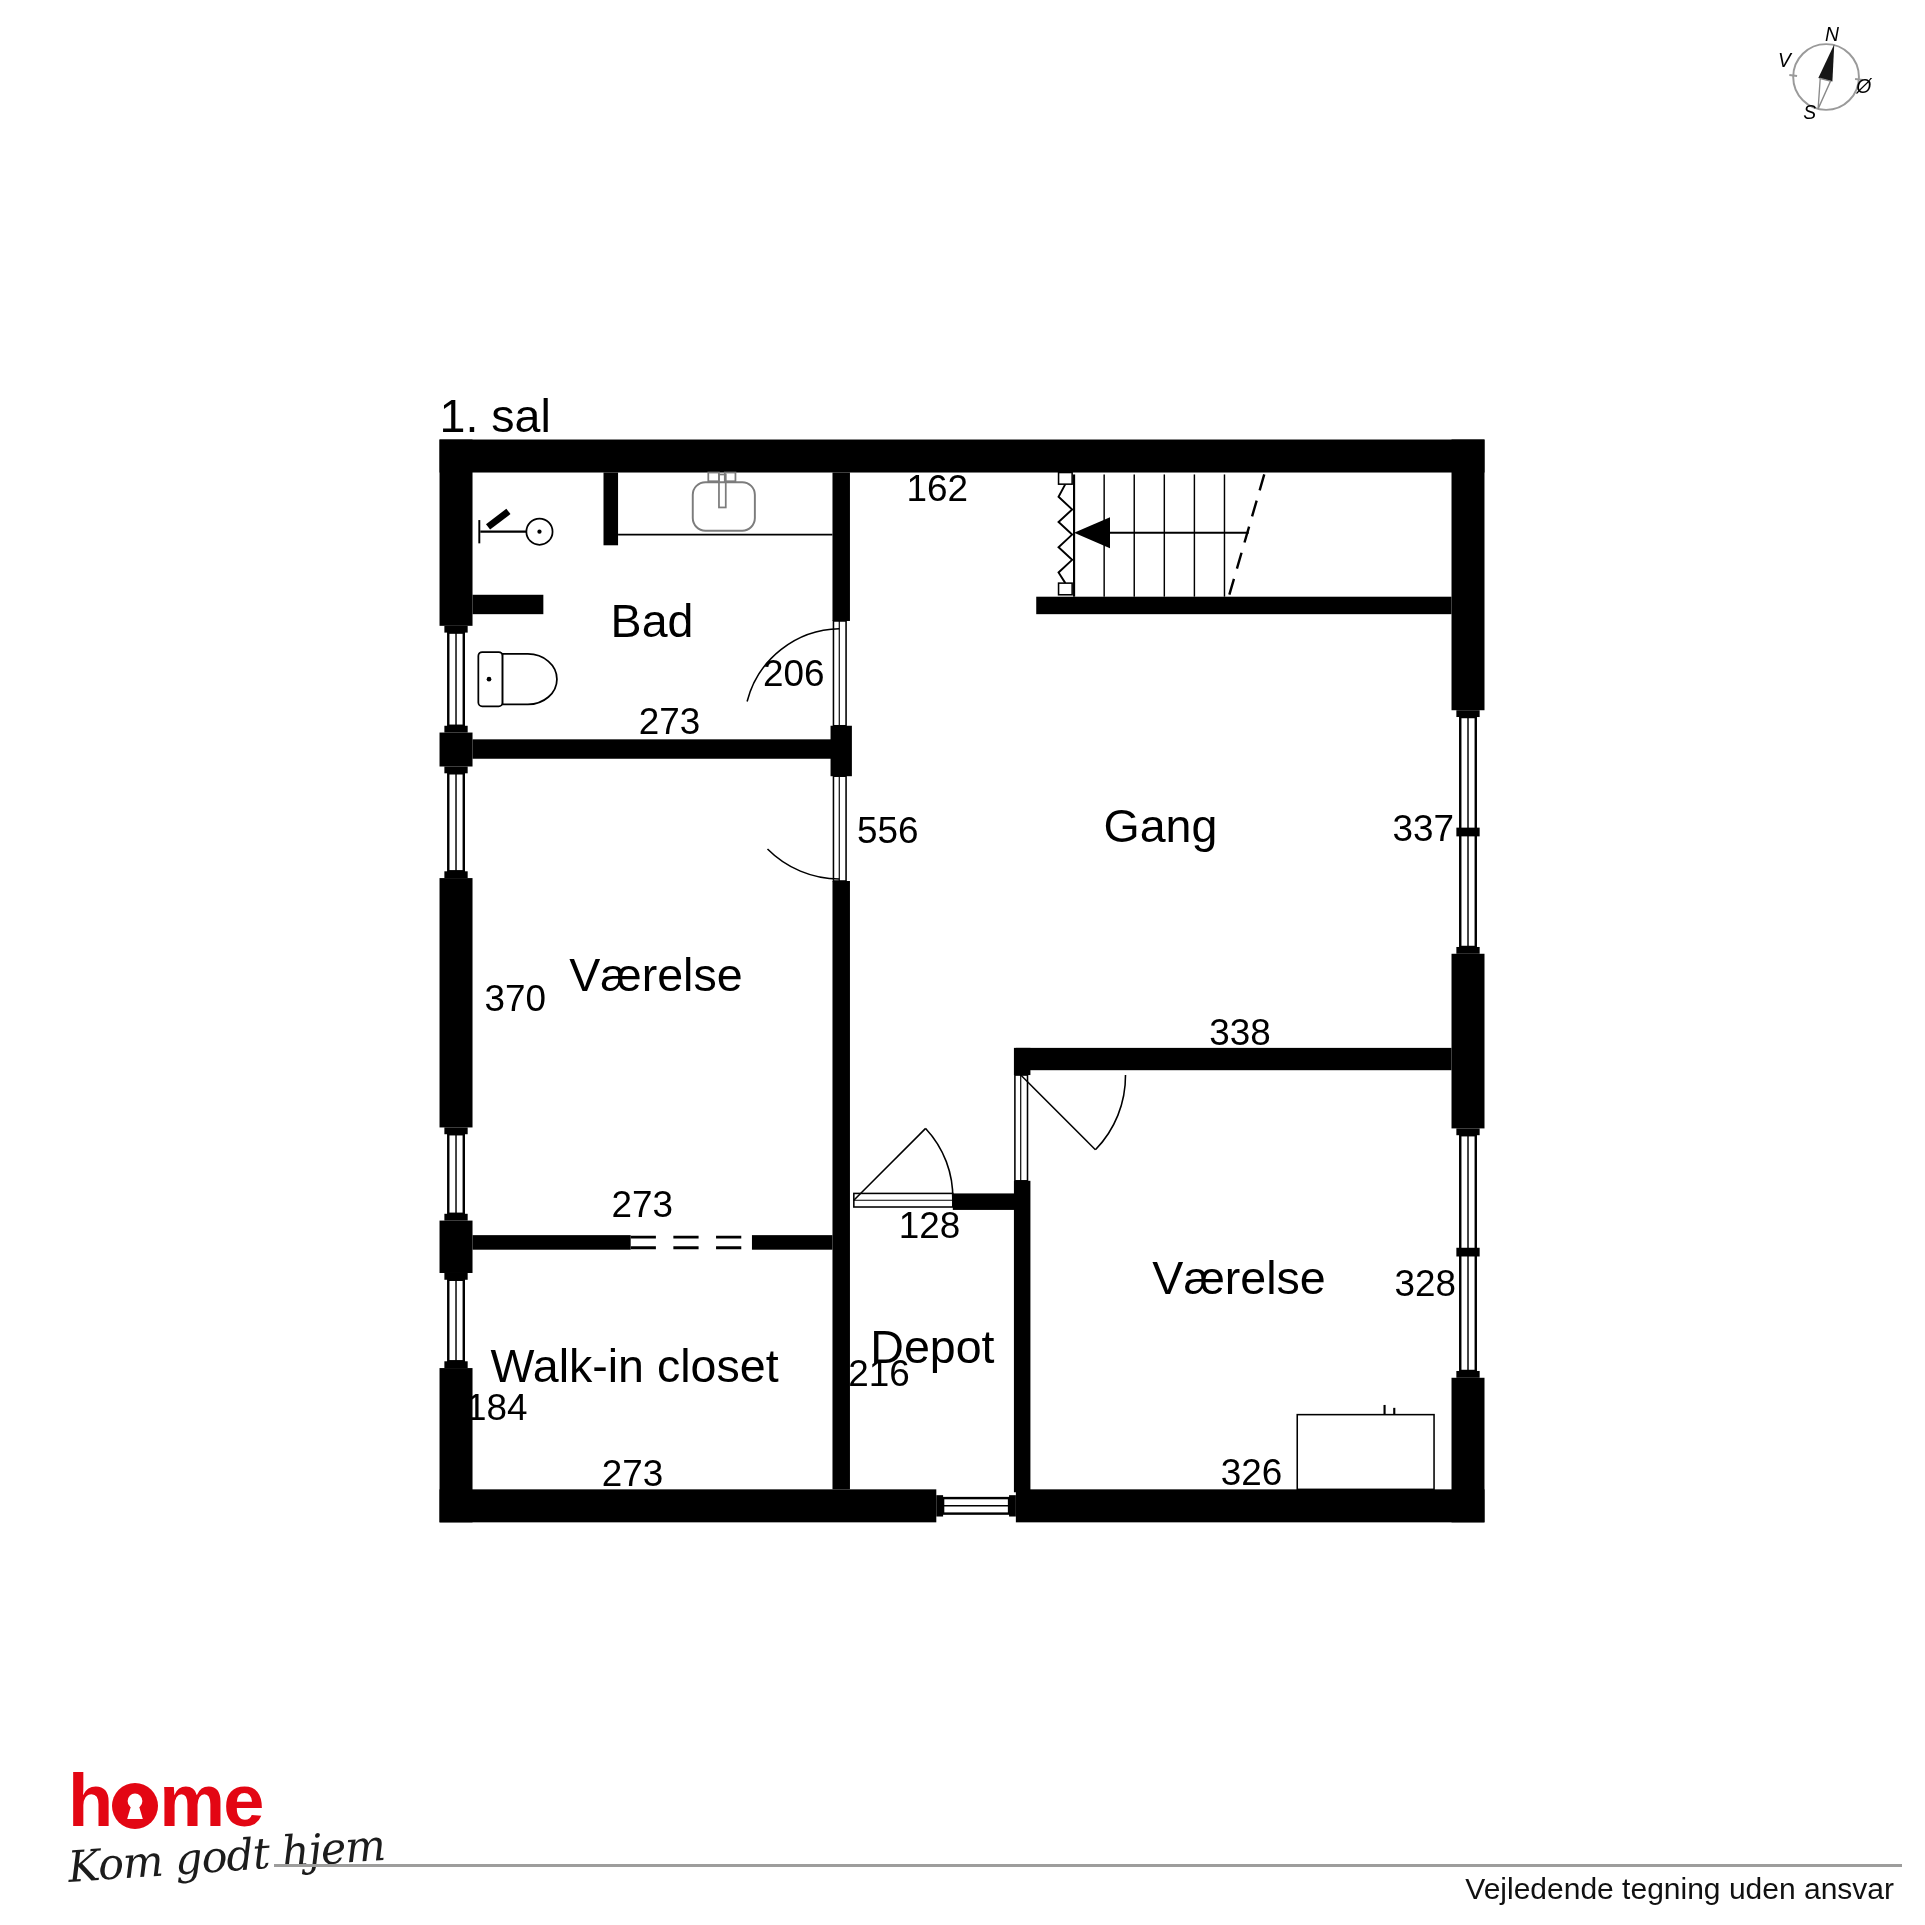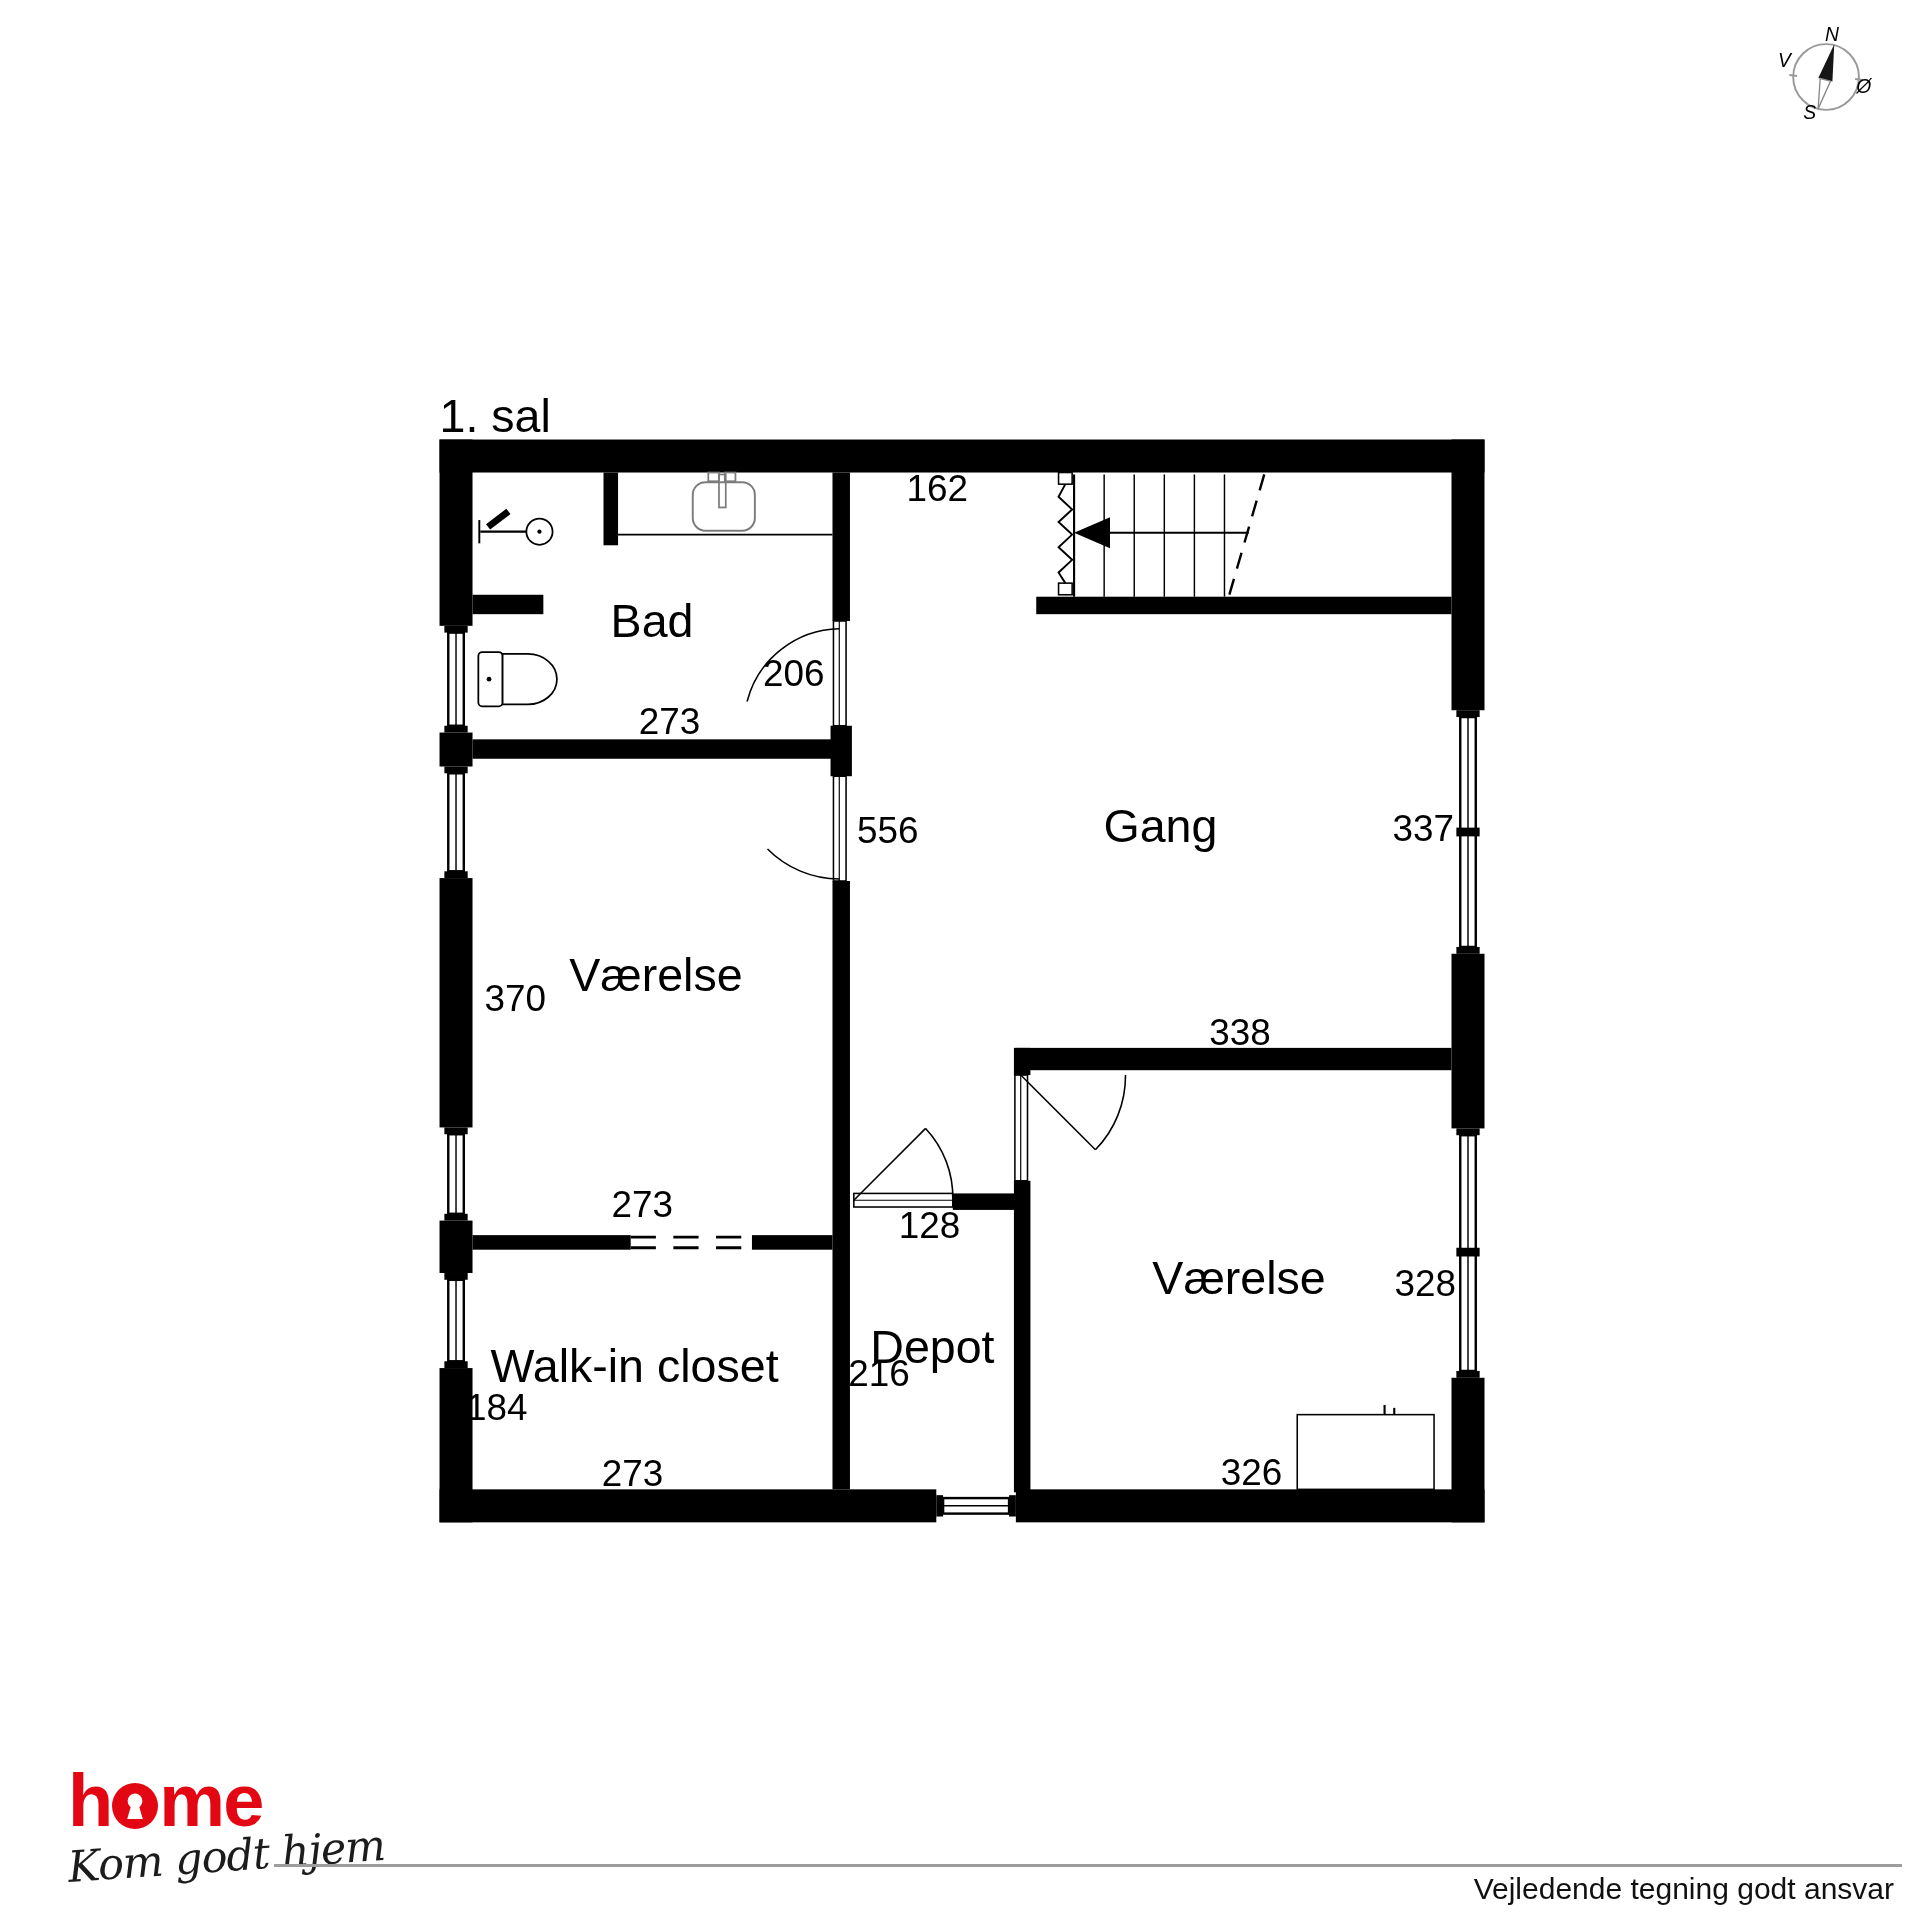--- a/index.html
+++ b/index.html
@@ -250,16 +250,16 @@
           <circle cx="50" cy="50" r="50" fill="#e30613"></circle>
           <circle cx="50" cy="39" r="16" fill="#ffffff"></circle>
           <path d="M42,48 L58,48 L67,78 L33,78 Z" fill="#ffffff"></path>
         </svg>
         <span>me</span>
     </div>
     <div class="tagline">Kom godt hjem</div>
   </div>
 
   <div class="sepline"></div>
-  <div class="disclaimer">Vejledende tegning godt ansvar</div>
+  <div class="disclaimer">Vejledende tegning uden ansvar</div>
 
 </div>
 
 
 </body></html>

